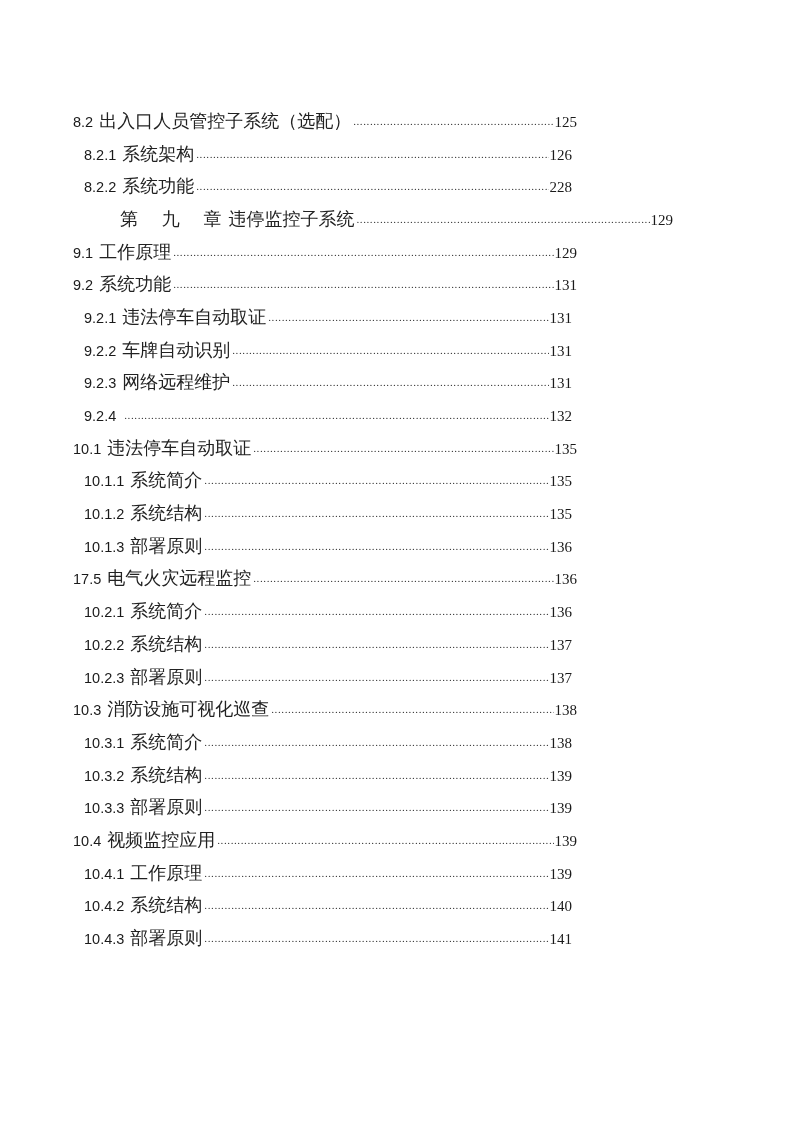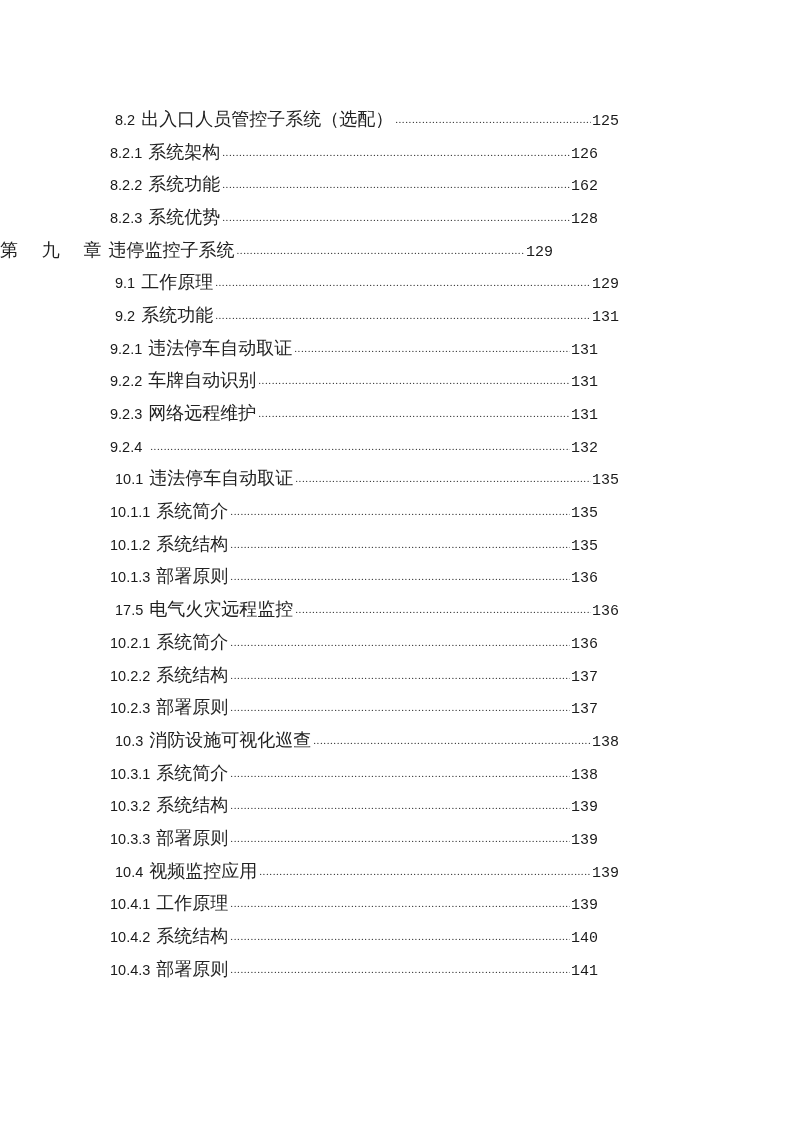--- a/index.html
+++ b/index.html
@@ -22,23 +22,23 @@
       width: 793px;
     }
     .toc-row {
       position: relative;
       height: 32.7px;
       display: flex;
       align-items: center;
       font-size: 14.5px;
       line-height: 18px;
     }
-    .toc-row.level-1 { }
-    .toc-row.level-2 { padding-left: 115px; }
-    .toc-row.level-3 { padding-left: 110px; }
+    .toc-row.level-1 { padding-left: 120px; }
+    .toc-row.level-2 { padding-left: 73px; }
+    .toc-row.level-3 { padding-left: 84px; }
     .toc-row .entry {
       display: flex;
       align-items: baseline;
       width: calc(673px - var(--indent));
       white-space: nowrap;
       overflow: hidden;
     }
     .toc-row.level-1 .entry { --indent: 120px; }
     .toc-row.level-2 .entry { --indent: 169px; }
     .toc-row.level-3 .entry { --indent: 185px; }
@@ -67,21 +67,21 @@
       content: "..................................................................................................................................................................................................................................................";
       position: absolute;
       left: 0;
       bottom: -3px;
       font-size: 11px;
       letter-spacing: 0.6px;
       color: #333;
       white-space: nowrap;
     }
     .page {
-      font-family: Liberation Mono, monospace;
+      font-family: Liberation Serif, serif;
       font-size: 15px;
       flex: 0 0 auto;
       margin-top: 17px;
     }
   </style>
 </head>
 <body>
 
 <div class="toc">
 
@@ -99,29 +99,21 @@
         <span class="title">系统架构</span>
         <span class="leader"></span>
         <span class="page">126</span>
       </div>
     </div>
   <div class="toc-row level-3">
       <div class="entry">
         <span class="num">8.2.2</span>
         <span class="title">系统功能</span>
         <span class="leader"></span>
-        <span class="page">162</span>
-      </div>
-    </div>
-  <div class="toc-row level-3">
-      <div class="entry">
-        <span class="num">8.2.3</span>
-        <span class="title">系统优势</span>
-        <span class="leader"></span>
-        <span class="page">128</span>
+        <span class="page">228</span>
       </div>
     </div>
   <div class="toc-row level-1">
       <div class="entry">
         <span class="num title chapter-label">第 九 章</span>
         <span class="title">违停监控子系统</span>
         <span class="leader"></span>
         <span class="page">129</span>
       </div>
     </div>

